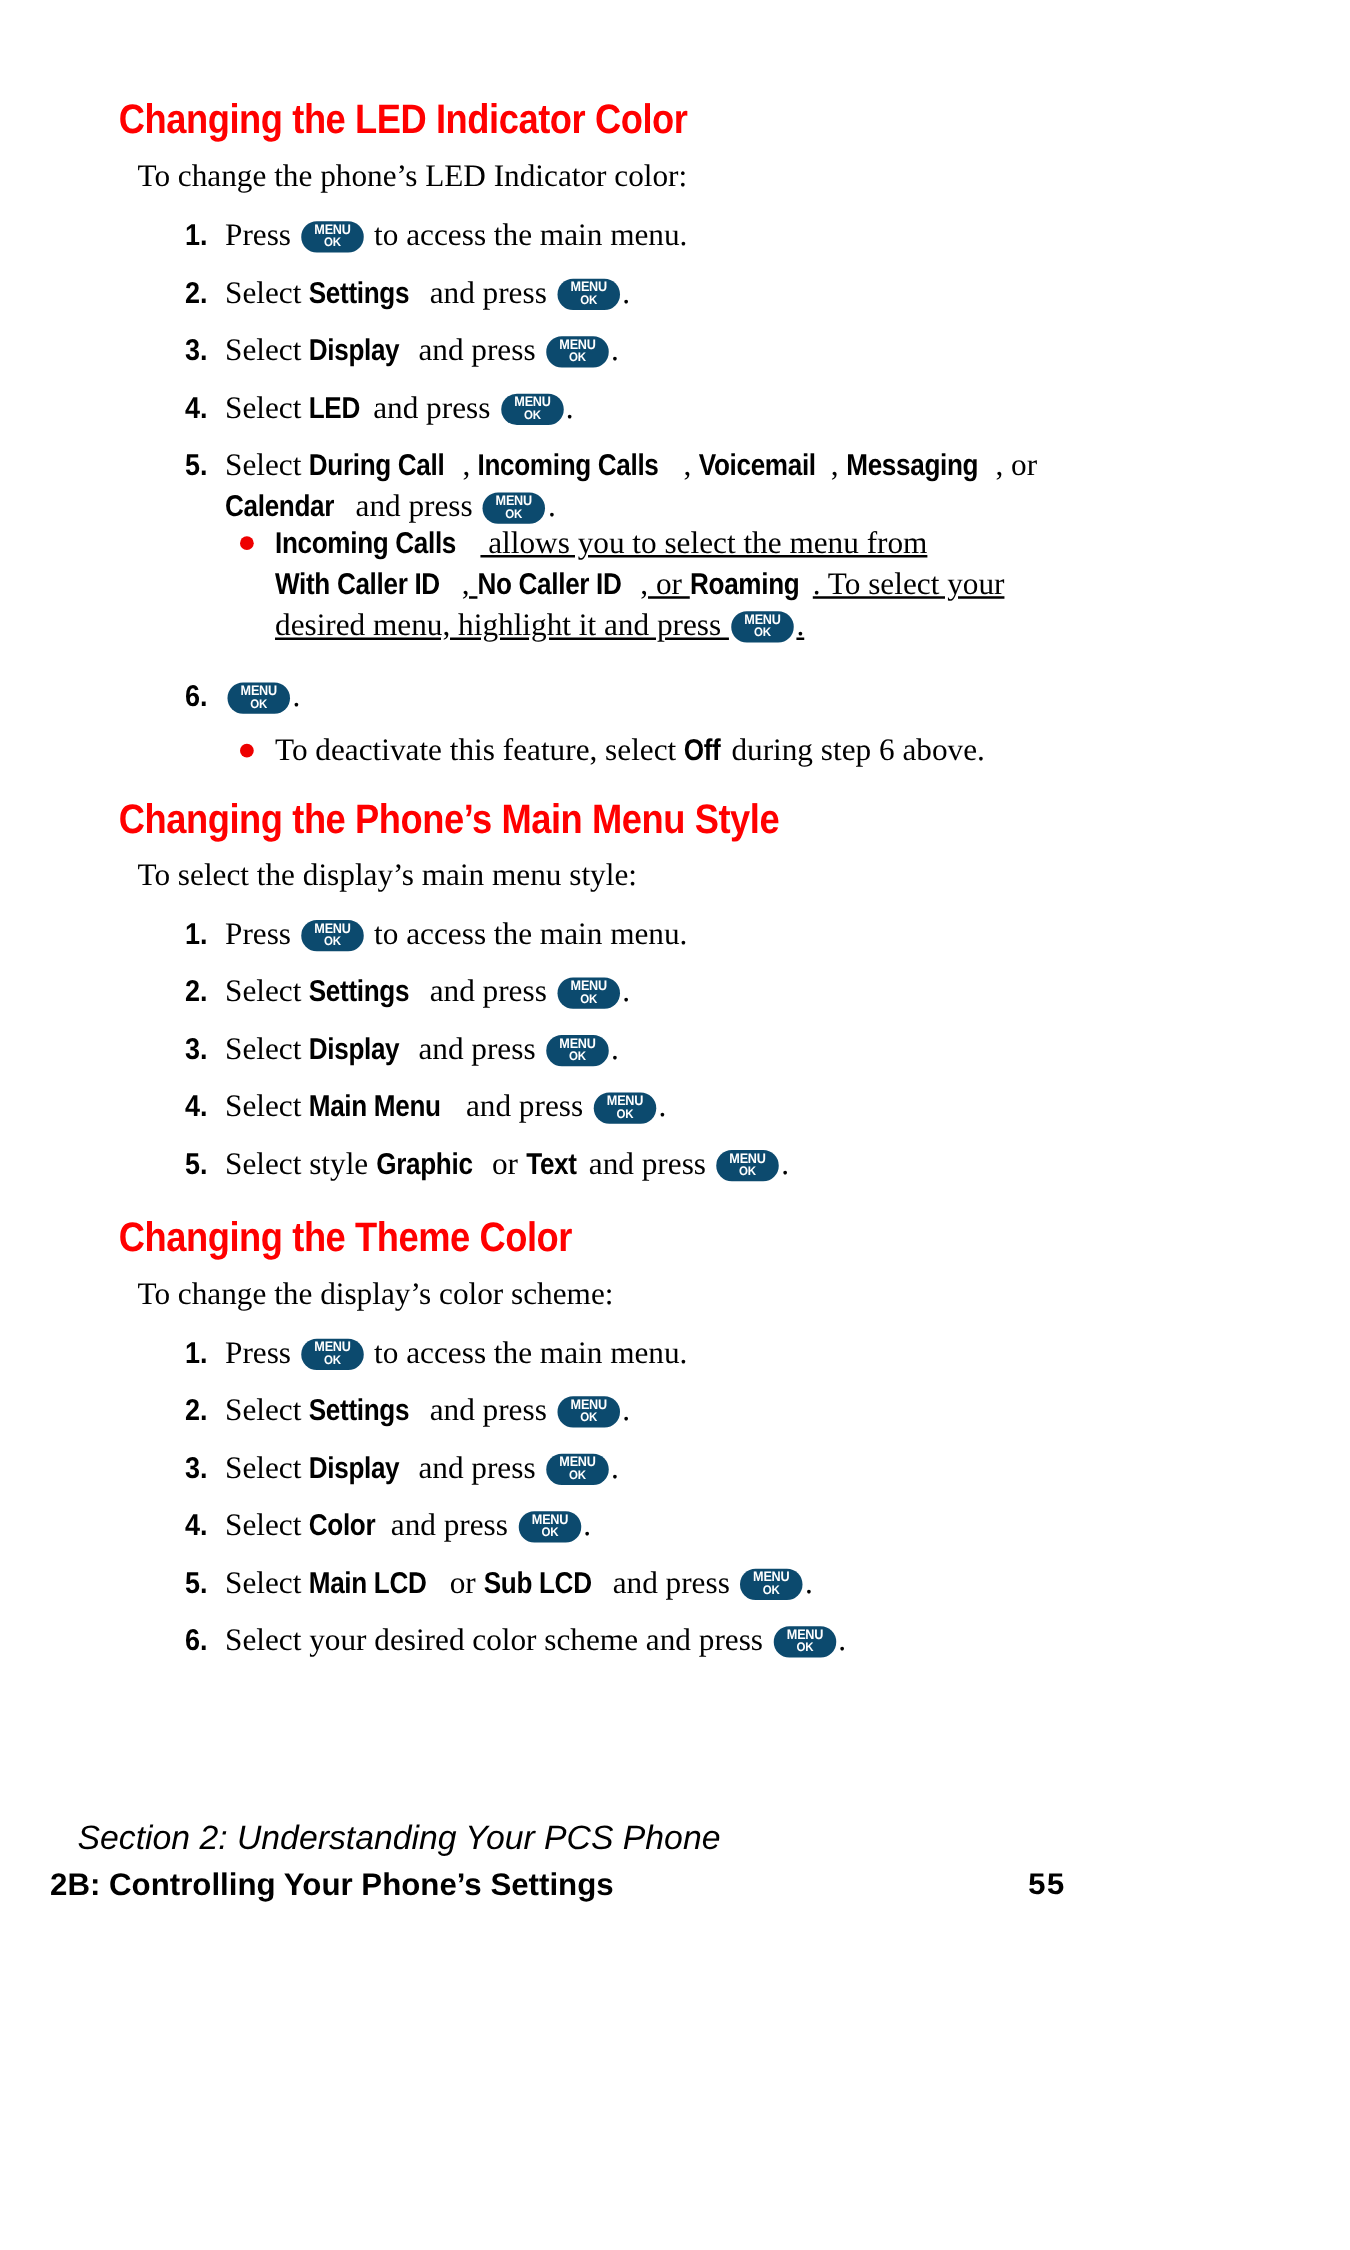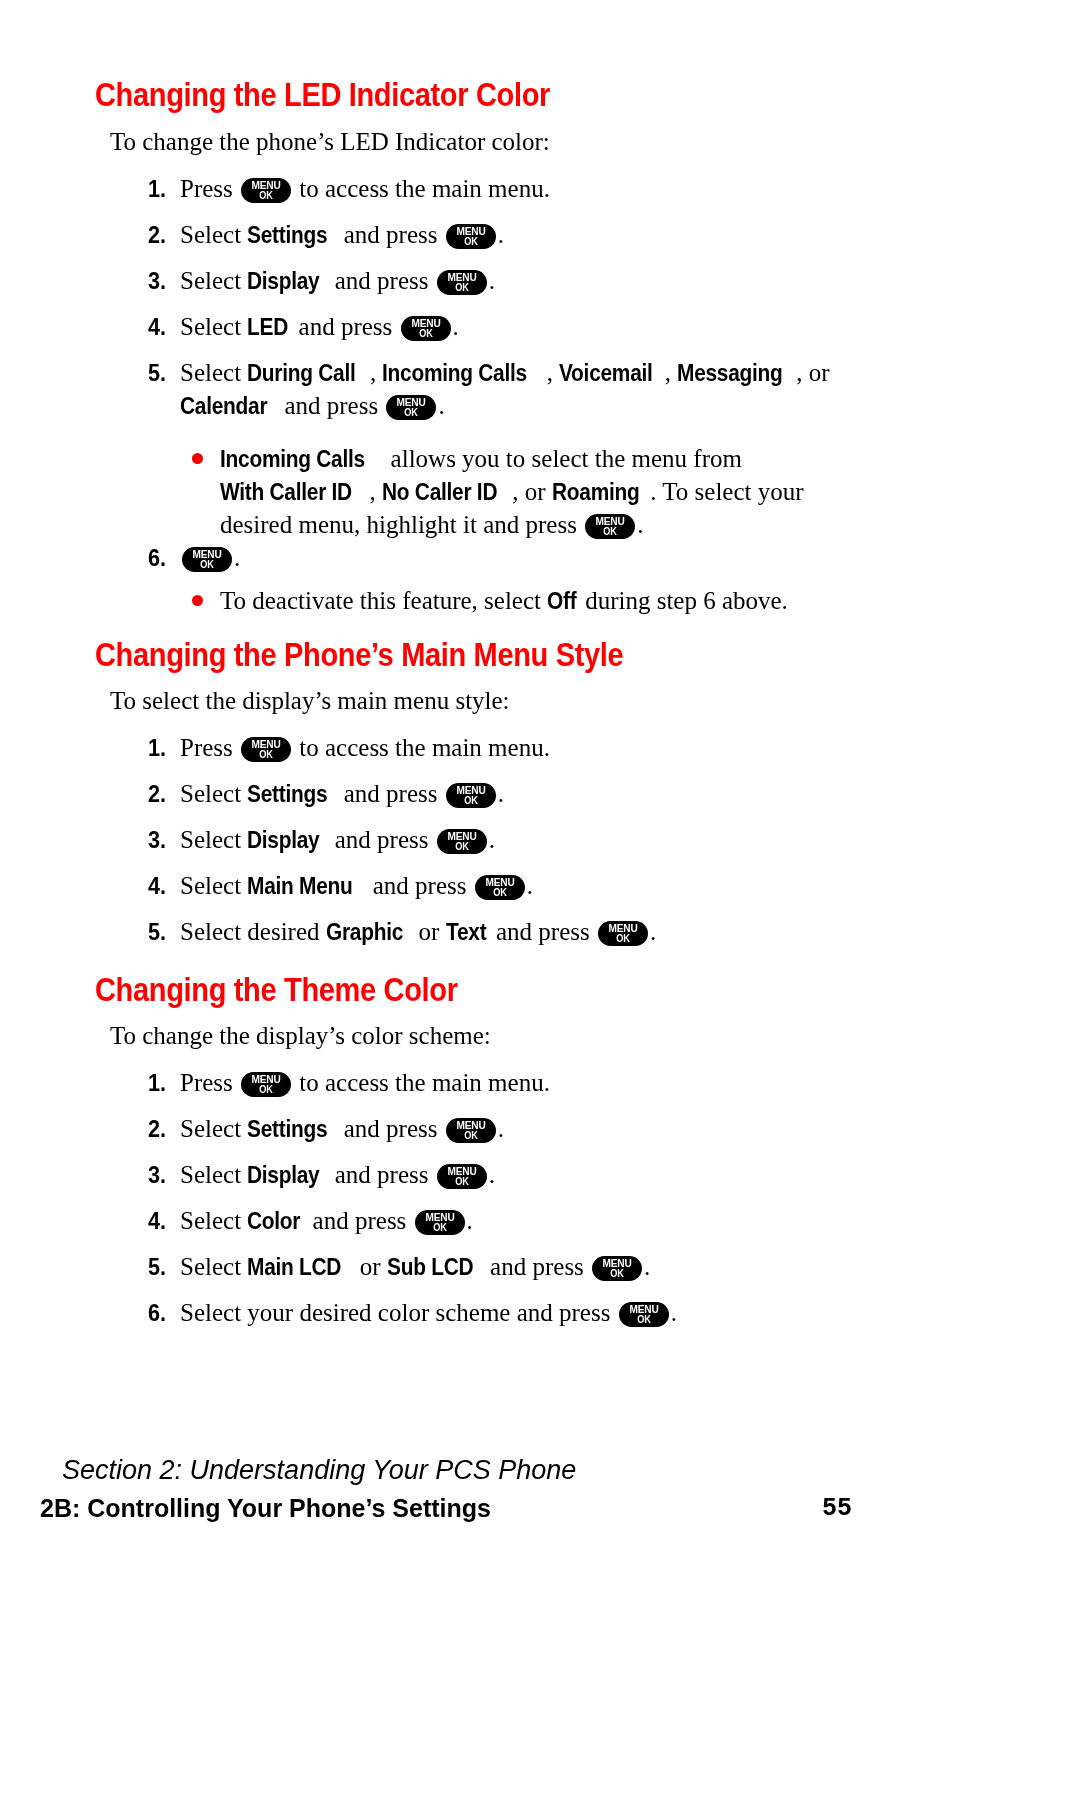--- a/index.html
+++ b/index.html
@@ -105,21 +105,21 @@
     display: inline-block;
     transform: scaleX(0.87);
     transform-origin: left center;
     margin-right: -0.09em;
   }
 
   
   .key {
     display: inline-block;
     vertical-align: -6px;
-    background: #000000;
+    background: #0c4a6e;
     color: #ffffff;
     border-radius: 13px;
     width: 50px;
     height: 25px;
     position: relative;
     margin: 0 2px;
     font-family: "Liberation Sans", sans-serif;
     line-height: 1;
   }
   .key .k1 {
@@ -196,21 +196,21 @@
   <div class="step" style="left:140px; top:310px;">
     <span class="num">4.</span>
     <span class="body"><span>Select </span><b class="term">LED</b><span> and press </span><span class="key"><span class="k1">MENU</span><span class="k2">OK</span></span><span>.</span></span>
   </div>
 
   <div class="step" style="left:140px; top:356px; width:770px;">
     <span class="num">5.</span>
     <span class="body"><span>Select </span><b class="term">During Call</b><span>, </span><b class="term">Incoming Calls</b><span>, </span><b class="term">Voicemail</b><span>, </span><b class="term">Messaging</b><span>, or </span><br><b class="term">Calendar</b><span> and press </span><span class="key"><span class="k1">MENU</span><span class="k2">OK</span></span><span>.</span></span>
   </div>
 
-  <div class="bullet" style="left:192px; top:442px; width:690px;">
+  <div class="bullet" style="left:192px; top:418px; width:690px;text-decoration:underline;">
     <span class="dot"></span>
     <span class="body"><b class="term">Incoming Calls</b><span> allows you to select the menu from </span><br><b class="term">With Caller ID</b><span>, </span><b class="term">No Caller ID</b><span>, or </span><b class="term">Roaming</b><span>. To select your</span><br><span>desired menu, highlight it and press </span><span class="key"><span class="k1">MENU</span><span class="k2">OK</span></span><span>.</span></span>
   </div>
 
   <div class="step" style="left:140px; top:541px;">
     <span class="num">6.</span>
     <span class="body"><span class="key"><span class="k1">MENU</span><span class="k2">OK</span></span><span>.</span></span>
   </div>
 
   <div class="bullet" style="left:192px; top:584px; width:700px;">
@@ -237,21 +237,21 @@
     <span class="body"><span>Select </span><b class="term">Display</b><span> and press </span><span class="key"><span class="k1">MENU</span><span class="k2">OK</span></span><span>.</span></span>
   </div>
 
   <div class="step" style="left:140px; top:869px;">
     <span class="num">4.</span>
     <span class="body"><span>Select </span><b class="term">Main Menu</b><span> and press </span><span class="key"><span class="k1">MENU</span><span class="k2">OK</span></span><span>.</span></span>
   </div>
 
   <div class="step" style="left:140px; top:915px;">
     <span class="num">5.</span>
-    <span class="body"><span>Select desired </span><b class="term">Graphic</b><span> or </span><b class="term">Text</b><span> and press </span><span class="key"><span class="k1">MENU</span><span class="k2">OK</span></span><span>.</span></span>
+    <span class="body"><span>Select style </span><b class="term">Graphic</b><span> or </span><b class="term">Text</b><span> and press </span><span class="key"><span class="k1">MENU</span><span class="k2">OK</span></span><span>.</span></span>
   </div>
 
   <h2 class="section-heading h-theme">Changing the Theme Color</h2>
 
   <div class="intro intro-theme">To change the display’s color scheme:</div>
 
   <div class="step" style="left:140px; top:1066px;">
     <span class="num">1.</span>
     <span class="body"><span>Press </span><span class="key"><span class="k1">MENU</span><span class="k2">OK</span></span><span> to access the main menu.</span></span>
   </div>

